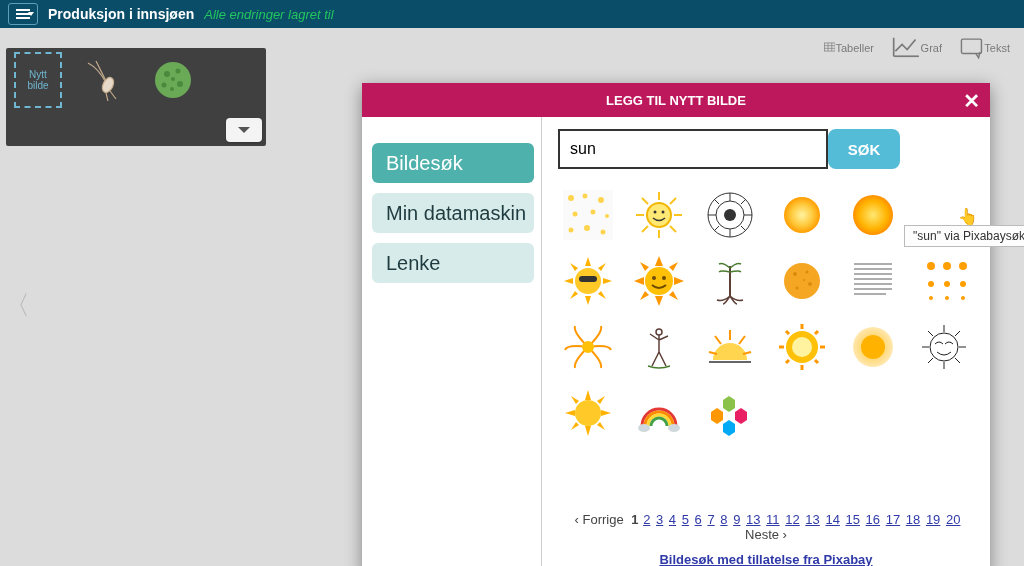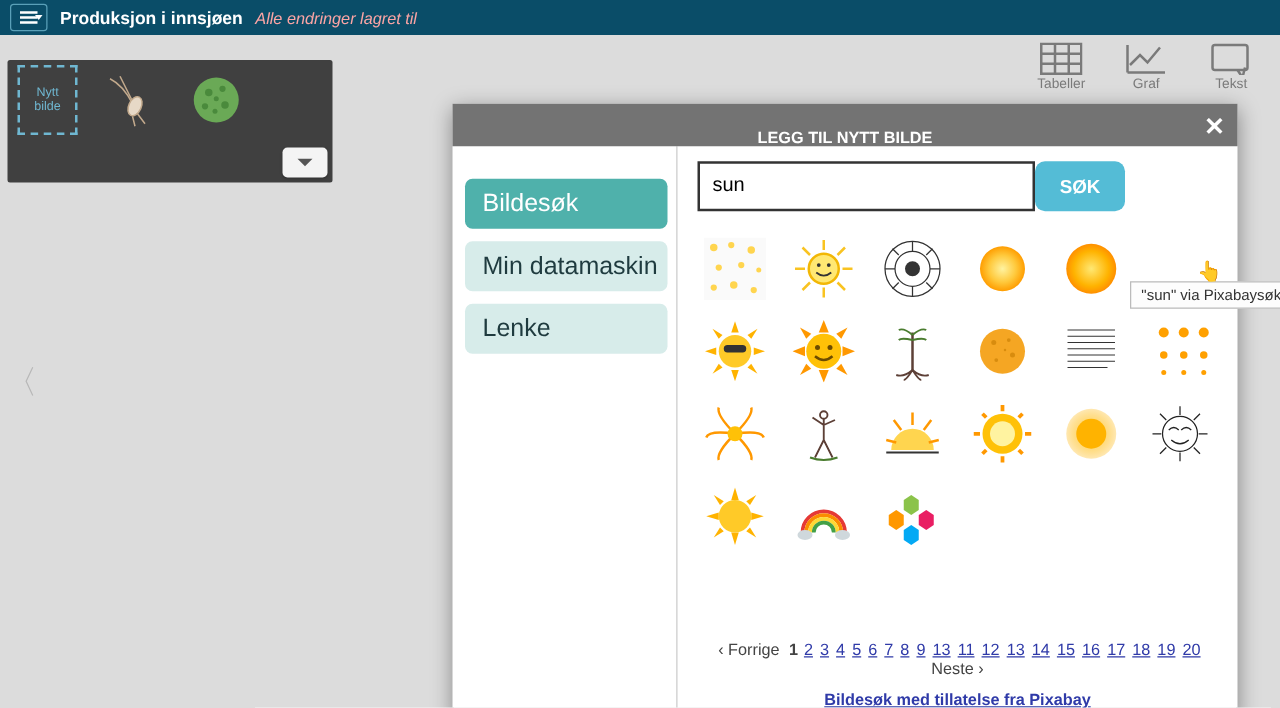--- a/index.html
+++ b/index.html
@@ -33,21 +33,21 @@
   }
   .menu-btn .bar { width: 14px; height: 2px; background: #fff; }
   .menu-btn .caret {
     position: absolute; right: 3px; top: 50%; transform: translateY(-50%);
     width: 0; height: 0;
     border-left: 3px solid transparent;
     border-right: 3px solid transparent;
     border-top: 4px solid #fff;
   }
   .doc-title { font-weight: 600; font-size: 14px; }
-  .save-status { font-style: italic; font-size: 13px; color: #fca5a5; }
+  .save-status { font-style: italic; font-size: 13px; color: #22c55e; }
 
   .canvas-area {
     position: relative;
     width: 100%;
     height: calc(100% - 28px);
     background: #dcdcdc;
   }
   .insert-panel {
     position: absolute;
     top: 20px; left: 6px;
@@ -88,21 +88,21 @@
     border-left: 6px solid transparent;
     border-right: 6px solid transparent;
     border-top: 6px solid #555;
   }
 
   .right-tools {
     position: absolute; top: 6px; right: 14px;
     display: flex; gap: 18px;
   }
   .tool {
-    display: flex; flex-direction: column; align-items: center;
+    display: flex; align-items: center;
     color: #7a7a7a; font-size: 11px;
     cursor: pointer;
     width: 50px;
   }
   .tool svg { width: 34px; height: 26px; stroke: #7a7a7a; fill: none; stroke-width: 2; }
   .tool span { margin-top: 1px; }
 
   .back-arrow {
     position: absolute; left: 4px; top: 260px;
     color: #b7b7b7; font-size: 26px;
@@ -112,23 +112,23 @@
   
   .modal {
     position: absolute;
     left: 362px; top: 55px;
     width: 628px;
     background: #fff;
     box-shadow: 0 4px 16px rgba(0,0,0,.4);
   }
   .modal-header {
     height: 34px;
-    background: #737373;
+    background: #be185d;
     color: #fff;
-    display: flex; align-items: flex-end; justify-content: center;
+    display: flex; align-items: center; justify-content: center;
     position: relative;
     font-size: 13px; font-weight: 600;
   }
   .modal-close {
     position: absolute; right: 10px; top: 6px;
     font-size: 20px; font-weight: bold;
     cursor: pointer;
   }
   .modal-body {
     display: flex;

